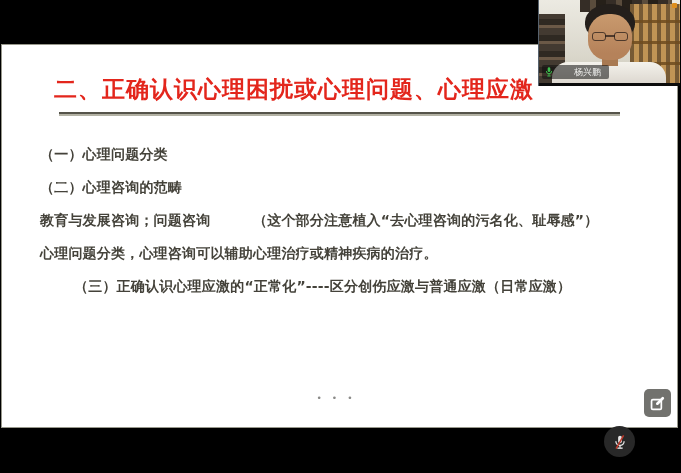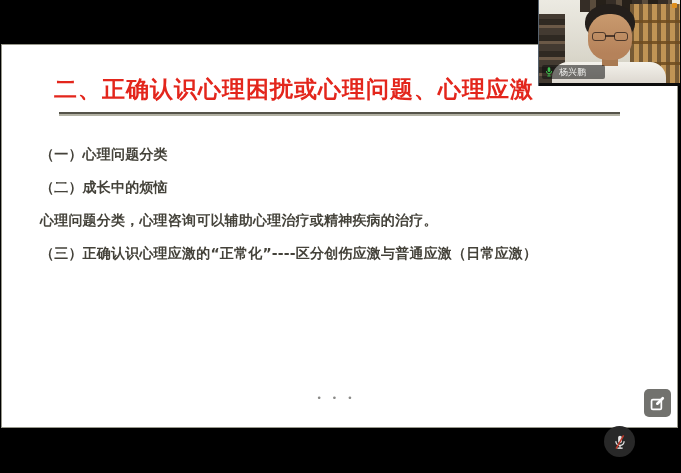--- a/index.html
+++ b/index.html
@@ -20,21 +20,21 @@
   .title-rule {
     position:absolute; left:57px; top:67px; width:561px; height:2px;
     border-top:2px solid #55544a; border-bottom:2px solid #b3b2a4;
   }
   .slide-lines { position:absolute; left:38px; top:93px; right:14px; }
   .slide-lines .line {
     height:33px; line-height:33px; font-size:14px; letter-spacing:.2px;
     white-space:nowrap; font-weight:600; color:#44423A;
   }
   .line--red    { color:#DE3B20; font-weight:700; }
-  .line--purple { color:#8839A8; font-weight:700; }
+  .line--purple { color:#8839A8; font-weight:700;margin-left:34px; }
   .dots {
     position:absolute; left:0; right:0; top:348px; text-align:center;
     font-size:9px; letter-spacing:10px; color:#8a8a88;
   }
 
   
   .video-tile {
     position:absolute; left:538px; top:0; width:142px; height:86px;
     background:#0c0c0c; border-left:1px solid rgba(150,170,190,.55);
     cursor:pointer;
@@ -57,22 +57,22 @@
   .person-glasses { position:absolute; left:53px; top:32px; width:36px; height:10px; }
   .person-glasses .lens { position:absolute; top:0; width:14px; height:9px;
     border:1.5px solid rgba(40,30,25,.75); border-radius:3px; }
   .lens-l { left:0; } .lens-r { right:0; }
   .person-glasses .bridge { position:absolute; left:13px; top:3px; width:10px; height:1.5px;
     background:rgba(40,30,25,.75); }
   .person-neck { position:absolute; left:63px; top:56px; width:16px; height:10px; background:#a97a52; }
   .person-shirt { position:absolute; left:13px; top:62px; width:114px; height:21px;
     background:linear-gradient(180deg,#f4f2ec,#ddd8d0); border-radius:16px 16px 0 0; }
   .name-badge {
-    position:absolute; left:3px; bottom:7px; display:flex; align-items:center; gap:6px;
-    background:rgba(15,15,15,.55); border-radius:2px; padding:2px 19px 2px 3px;
+    position:absolute; left:3px; bottom:7px; display:flex; align-items:center; gap:21px;
+    background:rgba(15,15,15,.55); border-radius:2px; padding:2px 8px 2px 3px;
     color:#f0f0ee; font-size:9px; line-height:10px;
   }
   .net-dot { position:absolute; right:3px; top:3px; width:5px; height:5px;
     background:#DD8E1E; border-radius:1px; }
 
   
   .annotate-btn {
     position:absolute; left:644px; top:389px; width:27px; height:28px;
     background:#72726e; border:none; border-radius:5px; cursor:pointer;
     display:flex; align-items:center; justify-content:center; padding:0;
@@ -86,21 +86,22 @@
 </head>
 <body>
 
 <div class="screen">
 
   <div class="slide">
     <h1 class="slide-title">二、正确认识心理困扰或心理问题、心理应激</h1>
     <div class="title-rule"></div>
     <div class="slide-lines" id="slide-lines">
         <div class="line line--red">（一）心理问题分类</div>
-        <div class="line line--red">（二）成长中的烦恼</div>
+        <div class="line line--red">（二）心理咨询的范畴</div>
+        <div class="line line--normal">教育与发展咨询；问题咨询　　　（这个部分注意植入“去心理咨询的污名化、耻辱感”）</div>
         <div class="line line--normal">心理问题分类，心理咨询可以辅助心理治疗或精神疾病的治疗。</div>
         <div class="line line--purple">（三）正确认识心理应激的“正常化”----区分创伤应激与普通应激（日常应激）</div>
       </div>
     <div class="dots">•••</div>
   </div>
 
   <div class="video-tile">
     <div class="cam-scene">
       <div class="shelf-top"></div>
       <div class="shelf-left"></div>

